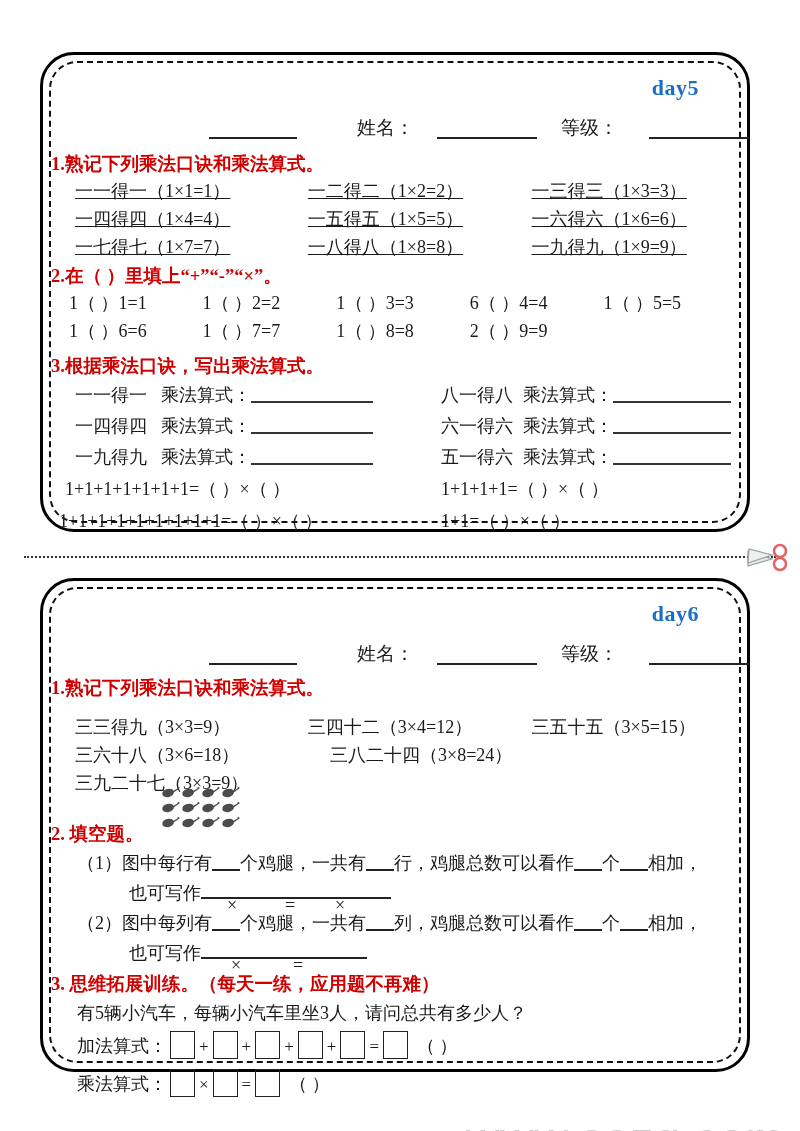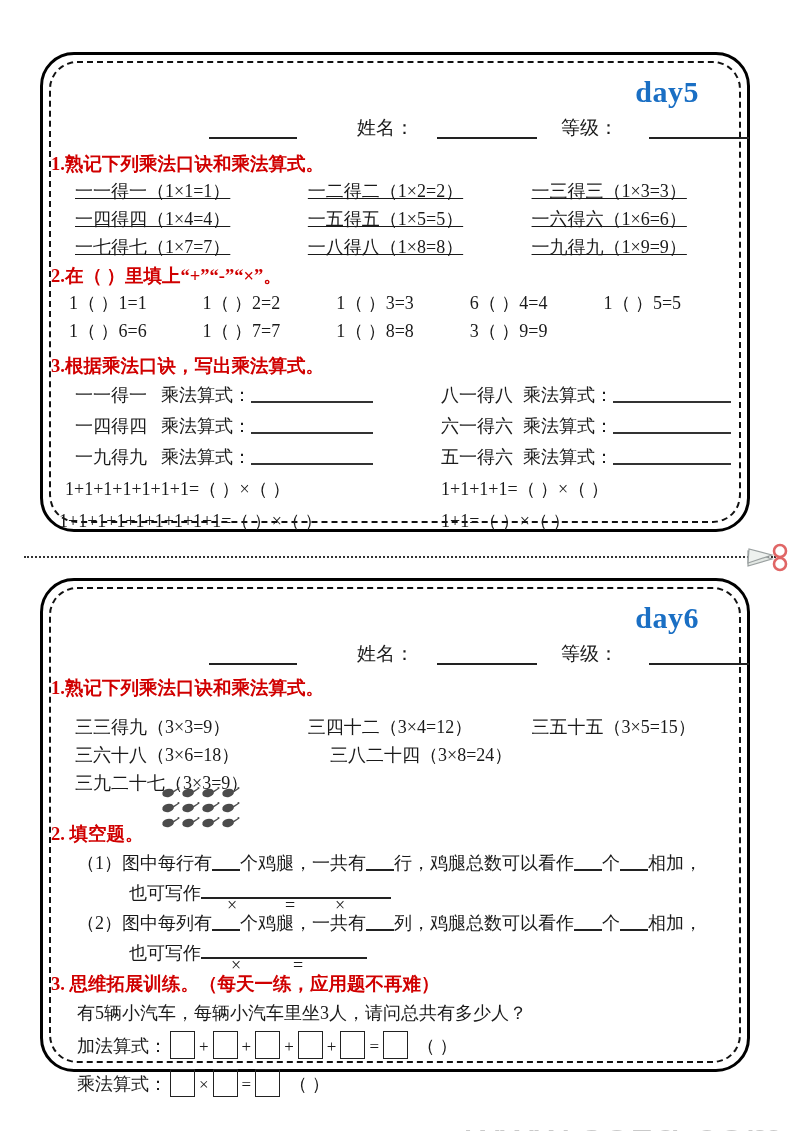--- a/index.html
+++ b/index.html
@@ -26,21 +26,21 @@
     overflow:visible;
   }
   #card-day5{left:40px;top:52px;width:710px;height:480px;}
   #card-day6{left:40px;top:578px;width:710px;height:494px;}
 
   .content{position:absolute;left:0;top:0;right:0;bottom:0;}
 
   
   .day-label{
     position:absolute;right:40px;top:12px;
-    color:#1a6fc4;font-size:30px;font-weight:700;
+    color:#1a6fc4;font-size:22px;font-weight:700;
     font-family:"Liberation Serif","DejaVu Serif",serif;
     letter-spacing:.5px;
   }
   .idrow{
     position:absolute;left:18px;right:0;top:52px;height:26px;
     font-size:19px;display:flex;align-items:flex-end;
   }
   .idrow .blank-a{position:absolute;left:140px;bottom:2px;width:88px;border-bottom:2px solid #222;height:1px;}
   .idrow .lbl-name{position:absolute;left:288px;bottom:0;}
   .idrow .blank-name{position:absolute;left:368px;bottom:2px;width:100px;border-bottom:2px solid #222;height:1px;}
@@ -158,21 +158,21 @@
             <div class="fb-cell">1（  ）1=1</div>
             <div class="fb-cell">1（  ）2=2</div>
             <div class="fb-cell">1（  ）3=3</div>
             <div class="fb-cell">6（  ）4=4</div>
             <div class="fb-cell">1（  ）5=5</div>
           </div>
           <div class="fb-row">
             <div class="fb-cell">1（  ）6=6</div>
             <div class="fb-cell">1（  ）7=7</div>
             <div class="fb-cell">1（  ）8=8</div>
-            <div class="fb-cell">3（  ）9=9</div>
+            <div class="fb-cell">2（  ）9=9</div>
             <div class="fb-cell"></div>
           </div>
         </div>
 
         <div class="sec-head" style="top:290px;"><span>3.</span><span>根据乘法口诀，写出乘法算式。</span></div>
 
         <div class="wf" style="top:316px;">
           <div class="wf-row">
             <div class="wf-left">
               <span>一一得一</span>

